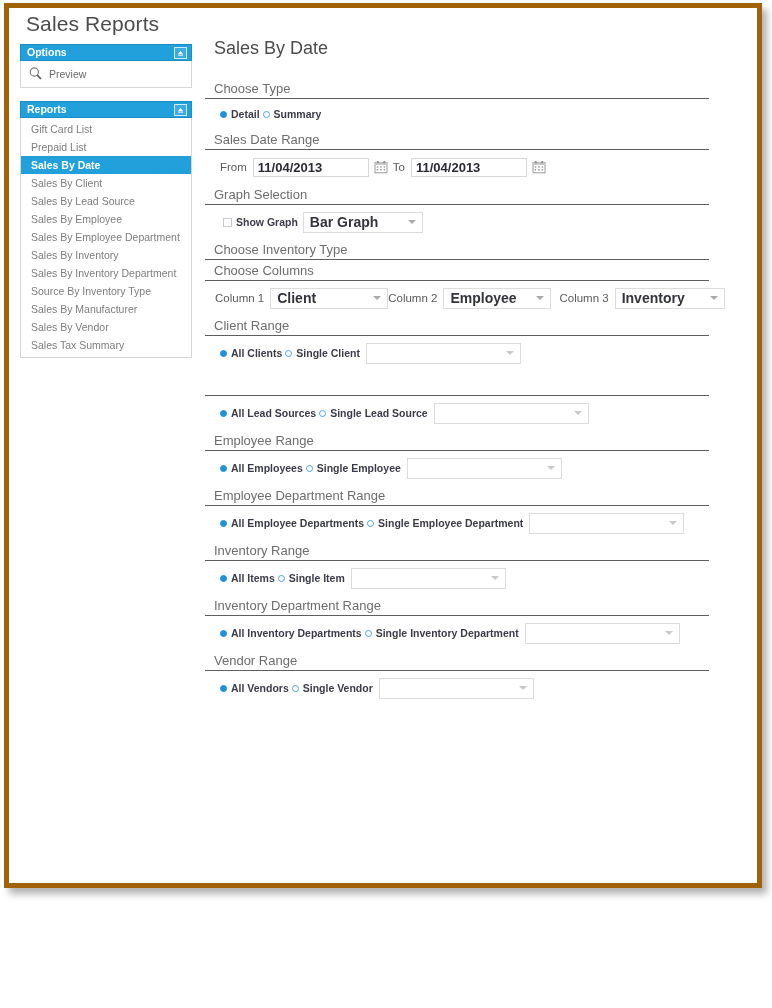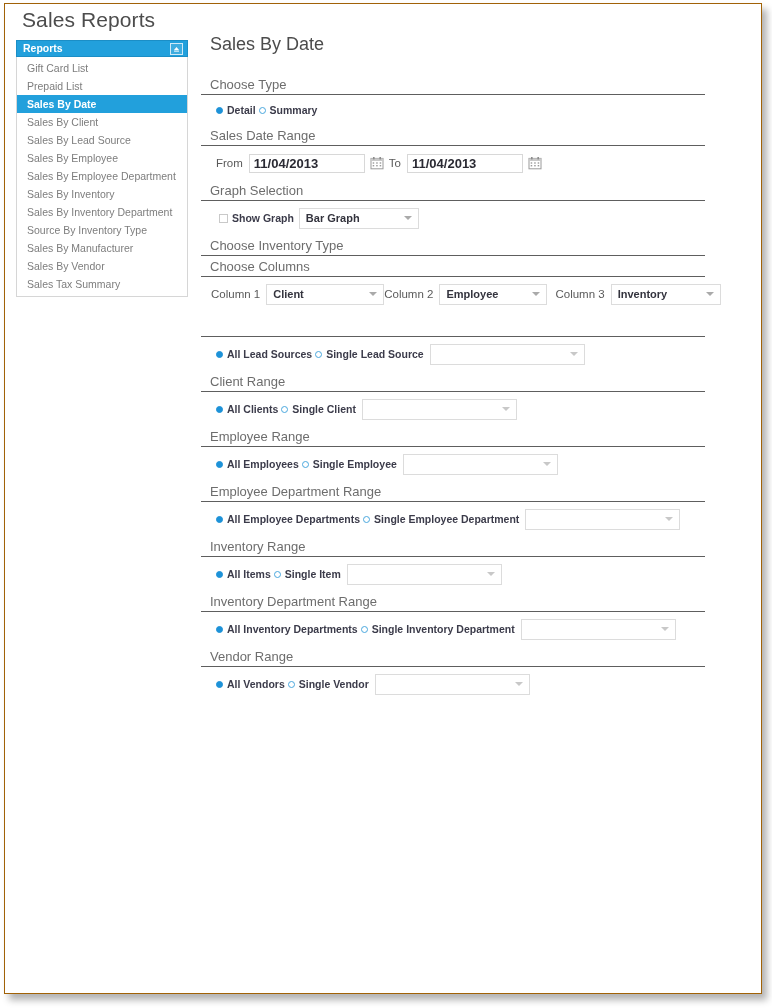--- a/index.html
+++ b/index.html
@@ -10,23 +10,23 @@
   }
   #root {
     position: relative;
     width: 772px; height: 1008px;
     background: #ffffff;
     overflow: hidden;
   }
   .window {
     position: absolute;
     left: 4px; top: 3px;
-    width: 758px; height: 991px;
-    background: #ffffff;
-    border: 1px solid #a16207;
+    width: 758px; height: 885px;
+    background: #ffffff;
+    border: 5px solid #a16207;
     box-shadow: 5px 6px 7px rgba(0,0,0,0.30);
     overflow: hidden;
     text-decoration: underline;
   }
 
   
   .page-title {
     position: absolute;
     left: 17px; top: 4px;
     font-size: 21px;
@@ -175,21 +175,21 @@
 
   
   .dd {
     position: relative;
     height: 21px;
     border: 1px solid #dcdcdc;
     background: #ffffff;
     display: flex;
     align-items: center;
     padding: 0 18px 0 6px;
-    font-size: 11px;
+    font-size: 14px;
     font-weight: bold;
     color: #33333d;
     cursor: pointer;
   }
   .dd .arr {
     position: absolute;
     right: 6px; top: 50%;
     margin-top: -2px;
     width: 0; height: 0;
     border-left: 4px solid transparent;
@@ -202,20 +202,42 @@
 </head>
 <body>
 
 <div id="root">
   <div class="window">
 
     <div class="page-title">Sales Reports</div>
 
     <div class="sidebar">
 
+      <div class="panel">
+        <div class="panel-head">
+          <span class="ptitle">Options</span>
+          <span class="collapse-btn">
+            <svg width="9" height="8" viewBox="0 0 9 8">
+                <polygon points="4.5,2 7,5 2,5" fill="#ffffff"></polygon>
+                <rect x="2" y="5.6" width="5" height="1" fill="#ffffff"></rect>
+              </svg>
+          </span>
+        </div>
+        <div class="panel-body">
+          <div class="opt-item">
+            <span class="magnifier">
+              <svg width="15" height="15" viewBox="0 0 15 15">
+                <circle cx="6.3" cy="6" r="4.1" fill="#fdfdfd" stroke="#7f7f7f" stroke-width="1.2"></circle>
+                <line x1="9.2" y1="9" x2="13" y2="13" stroke="#5a5a5a" stroke-width="1.8"></line>
+              </svg>
+            </span>
+            <span>Preview</span>
+          </div>
+        </div>
+      </div>
 
       <div class="panel">
         <div class="panel-head">
           <span class="ptitle">Reports</span>
           <span class="collapse-btn">
             <svg width="9" height="8" viewBox="0 0 9 8">
                 <polygon points="4.5,2 7,5 2,5" fill="#ffffff"></polygon>
                 <rect x="2" y="5.6" width="5" height="1" fill="#ffffff"></rect>
               </svg>
           </span>
@@ -328,47 +350,47 @@
           </span>
           <span class="plain-label" style="margin-left:8px">Column 3</span>
           <span class="dd" style="width:110px">
             <span>Inventory</span>
             <span class="arr"></span>
           </span>
         </div>
       </div>
 
       <div class="section">
+        <div class="sec-head">Client Range</div>
+        <div class="row tall">
+          <span class="opt">
+            <span class="radio on"></span>
+            <span class="opt-label">All Clients</span>
+          </span>
+          <span class="opt">
+            <span class="radio off"></span>
+            <span class="opt-label">Single Client</span>
+          </span>
+          <span class="dd empty" style="width:155px;margin-left:6px">
+            <span></span>
+            <span class="arr"></span>
+          </span>
+        </div>
+      </div>
+
+      <div class="section">
         <div class="sec-head" style="padding-top:20px"></div>
         <div class="row tall">
           <span class="opt">
             <span class="radio on"></span>
             <span class="opt-label">All Lead Sources</span>
           </span>
           <span class="opt">
             <span class="radio off"></span>
             <span class="opt-label">Single Lead Source</span>
-          </span>
-          <span class="dd empty" style="width:155px;margin-left:6px">
-            <span></span>
-            <span class="arr"></span>
-          </span>
-        </div>
-      </div>
-
-      <div class="section">
-        <div class="sec-head">Client Range</div>
-        <div class="row tall">
-          <span class="opt">
-            <span class="radio on"></span>
-            <span class="opt-label">All Clients</span>
-          </span>
-          <span class="opt">
-            <span class="radio off"></span>
-            <span class="opt-label">Single Client</span>
           </span>
           <span class="dd empty" style="width:155px;margin-left:6px">
             <span></span>
             <span class="arr"></span>
           </span>
         </div>
       </div>
 
       <div class="section">
         <div class="sec-head">Employee Range</div>

